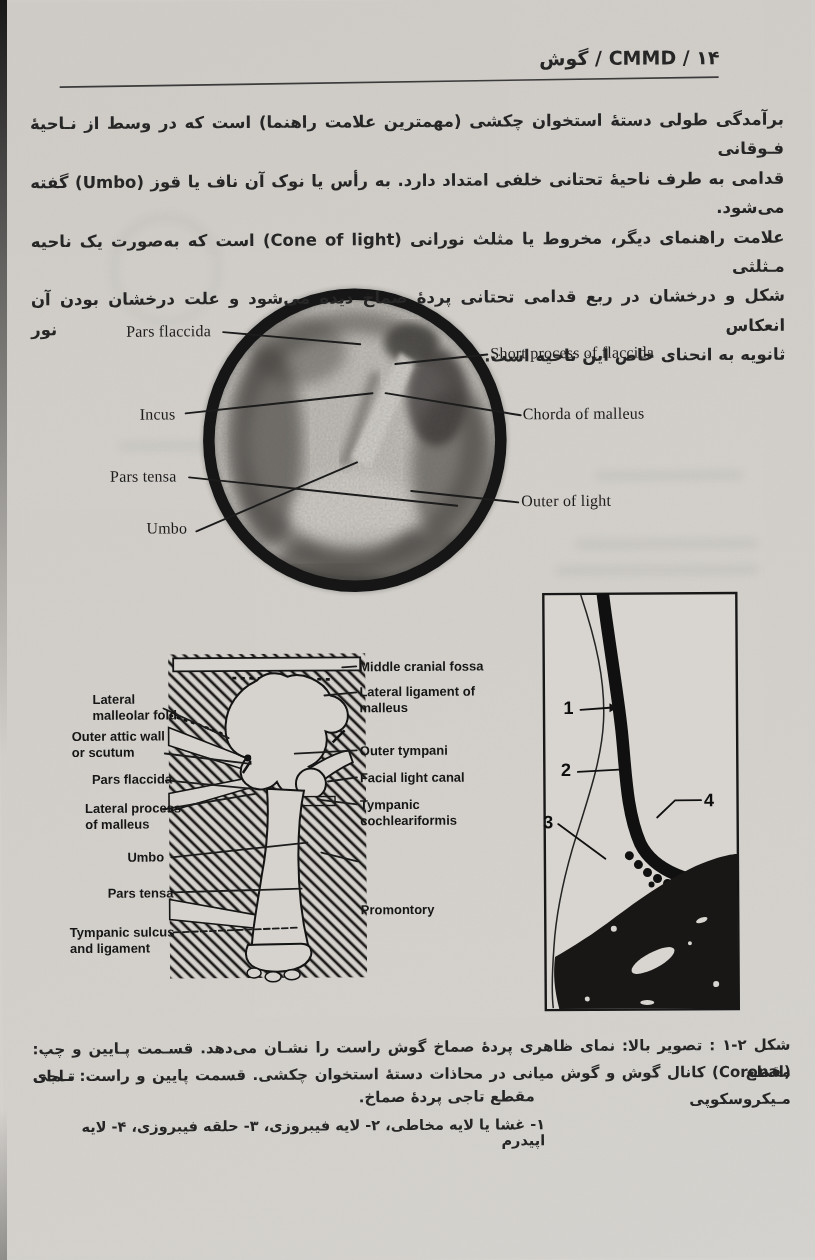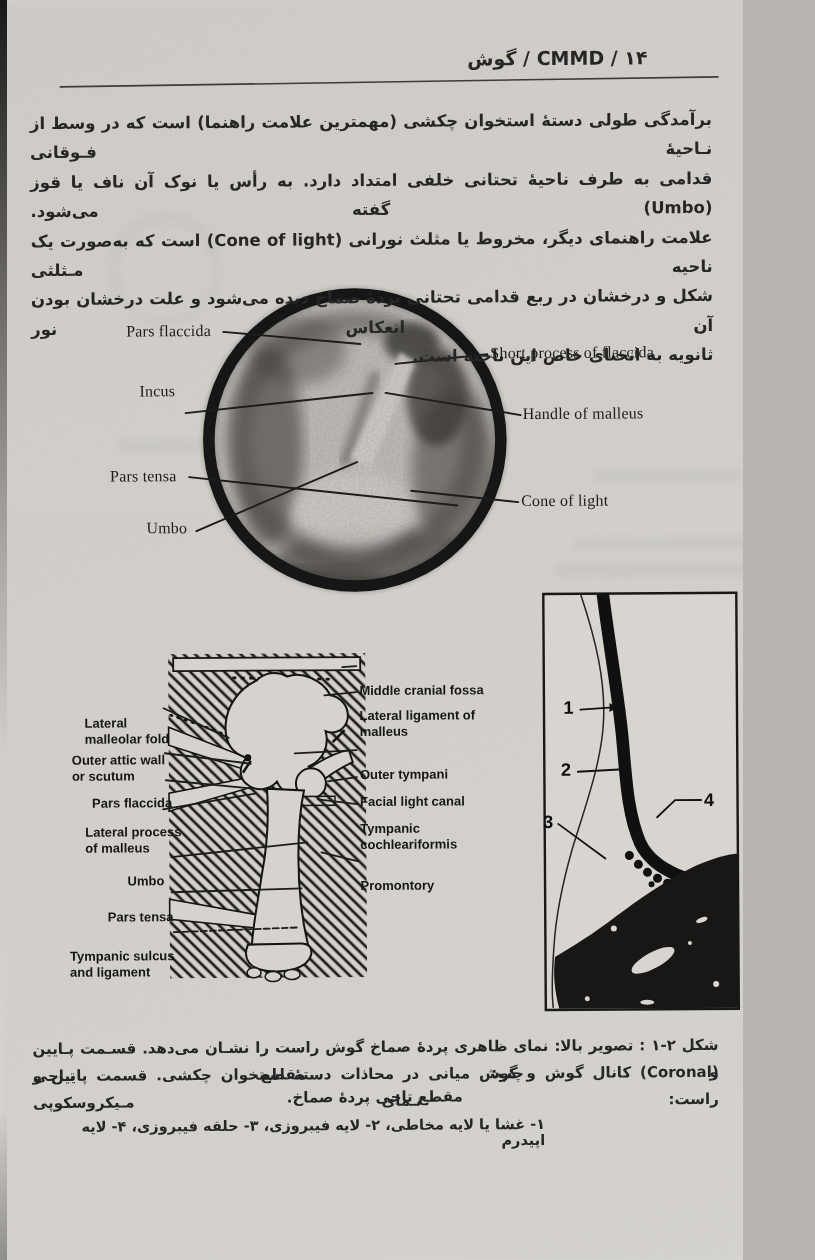--- a/index.html
+++ b/index.html
@@ -1,36 +1,36 @@
 <!DOCTYPE html>
 <html lang="fa"><head>
 <meta charset="utf-8">
 <style>
   html,body{margin:0;padding:0;background:#b8b5b0;}
-  .page{position:relative;width:743px;height:1260px;overflow:hidden;
+  .page{position:relative;width:815px;height:1260px;overflow:hidden;
         background:linear-gradient(160deg,#d0cdc8 0%,#d3d0cb 45%,#d6d4d0 100%);}
   .scan{position:absolute;inset:0;transform:rotate(-0.35deg);transform-origin:50% 50%;}
   .edge-left{position:absolute;left:0;top:0;width:7px;height:100%;z-index:5;
     background:linear-gradient(180deg,rgba(15,15,15,.95) 0%,rgba(15,15,15,.55) 22%,
       rgba(15,15,15,.18) 45%,rgba(15,15,15,0) 60%,rgba(15,15,15,0) 88%,rgba(15,15,15,.35) 100%);}
   svg.art{position:absolute;left:0;top:0;z-index:1;}
   .txt{position:absolute;z-index:2;}
   .fa{direction:rtl;font-family:"DejaVu Sans",sans-serif;color:#262626;}
   .hdr{right:92px;top:48px;font-size:19px;font-weight:700;white-space:nowrap;}
   .para{left:33px;right:28px;top:107px;}
   .para .ln{font-size:16.5px;line-height:29.4px;font-weight:700;
             text-align:justify;text-align-last:justify;}
   .para .ln.last{text-align-last:right;}
   .cap{font-size:15px;font-weight:700;line-height:27px;text-align:justify;text-align-last:justify;}
   .cap3{font-size:15px;font-weight:700;white-space:nowrap;}
   .legend{left:46px;top:1117px;width:496px;font-size:14.5px;font-weight:700;text-align:right;}
   .lblS{position:absolute;z-index:2;font-family:"Liberation Serif",serif;font-size:16px;
         color:#1c1c1c;white-space:nowrap;letter-spacing:.2px;}
   .lblA{position:absolute;z-index:2;font-family:"Liberation Sans",sans-serif;font-size:13px;
-        font-weight:700;color:#161616;line-height:15.5px;margin-top:24px;}
+        font-weight:700;color:#161616;line-height:15.5px;}
   .nw{white-space:nowrap;}
   .num{position:absolute;z-index:2;font-family:"Liberation Sans",sans-serif;font-size:18px;
        font-weight:700;color:#0e0e0e;}
 </style>
 </head>
 <body>
 
 <div class="page">
   <div class="edge-left"></div>
   <div class="scan">
@@ -195,41 +195,41 @@
 
     <div class="txt fa para">
       <div class="ln">برآمدگی طولی دستهٔ استخوان چکشی (مهمترین علامت راهنما) است که در وسط از نـاحیهٔ فـوقانی</div>
       <div class="ln">قدامی به طرف ناحیهٔ تحتانی خلفی امتداد دارد. به رأس یا نوک آن ناف یا قوز (Umbo) گفته می‌شود.</div>
       <div class="ln">علامت راهنمای دیگر، مخروط یا مثلث نورانی (Cone of light) است که به‌صورت یک ناحیه مـثلثی</div>
       <div class="ln">شکل و درخشان در ربع قدامی تحتانی پردهٔ صماخ دیده می‌شود و علت درخشان بودن آن انعکاس نور</div>
       <div class="ln last">ثانویه به انحنای خاص این ناحیه است.</div>
     </div>
 
     <div class="lblS" style="left:128px;top:321px">Pars flaccida</div>
-    <div class="lblS" style="left:141px;top:381px">Incus</div>
+    <div class="lblS" style="left:141px;top:404px">Incus</div>
     <div class="lblS" style="left:111px;top:466px">Pars tensa</div>
     <div class="lblS" style="left:147px;top:518px">Umbo</div>
     <div class="lblS" style="left:492px;top:345px">Short process of flaccida</div>
-    <div class="lblS" style="left:524px;top:406px">Handle of malleus</div>
-    <div class="lblS" style="left:522px;top:493px">Cone of light</div>
-
-    <div class="lblA" style="left:84px;top:690px;width:100px">Lateral malleolar fold</div>
+    <div class="lblS" style="left:524px;top:406px">Chorda of malleus</div>
+    <div class="lblS" style="left:522px;top:493px">Outer of light</div>
+
+    <div class="lblA" style="left:92px;top:690px;width:100px">Lateral malleolar fold</div>
     <div class="lblA" style="left:71px;top:727px;width:108px">Outer attic wall or scutum</div>
     <div class="lblA nw" style="left:91px;top:770px">Pars flaccida</div>
     <div class="lblA" style="left:84px;top:799px;width:100px">Lateral process of malleus</div>
     <div class="lblA nw" style="left:126px;top:848px">Umbo</div>
     <div class="lblA nw" style="left:106px;top:884px">Pars tensa</div>
     <div class="lblA" style="left:68px;top:923px;width:112px">Tympanic sulcus and ligament</div>
 
     <div class="lblA nw" style="left:359px;top:659px">Middle cranial fossa</div>
     <div class="lblA" style="left:359px;top:684px;width:120px">Lateral ligament of malleus</div>
     <div class="lblA nw" style="left:359px;top:743px">Outer tympani</div>
     <div class="lblA nw" style="left:359px;top:770px">Facial light canal</div>
     <div class="lblA" style="left:359px;top:797px;width:108px">Tympanic cochleariformis</div>
-    <div class="lblA nw" style="left:359px;top:854px">Promontory</div>
+    <div class="lblA nw" style="left:359px;top:902px">Promontory</div>
 
     <div class="num" style="left:563px;top:699px">1</div>
     <div class="num" style="left:560px;top:761px">2</div>
     <div class="num" style="left:542px;top:813px">3</div>
     <div class="num" style="left:703px;top:792px">4</div>
 
     <div class="txt fa cap" style="left:30px;right:27px;top:1034px">شکل ۲-۱ : تصویر بالا: نمای ظاهری پردهٔ صماخ گوش راست را نشـان می‌دهد. قسـمت پـایین و چپ: مقطع تـاجی</div>
     <div class="txt fa cap" style="left:30px;right:27px;top:1061px">(Coronal) کانال گوش و گوش میانی در محاذات دستهٔ استخوان چکشی. قسمت پایین و راست: نـمای مـیکروسکوپی</div>
     <div class="txt fa cap3" style="right:283px;top:1088px">مقطع تاجی پردهٔ صماخ.</div>
 

